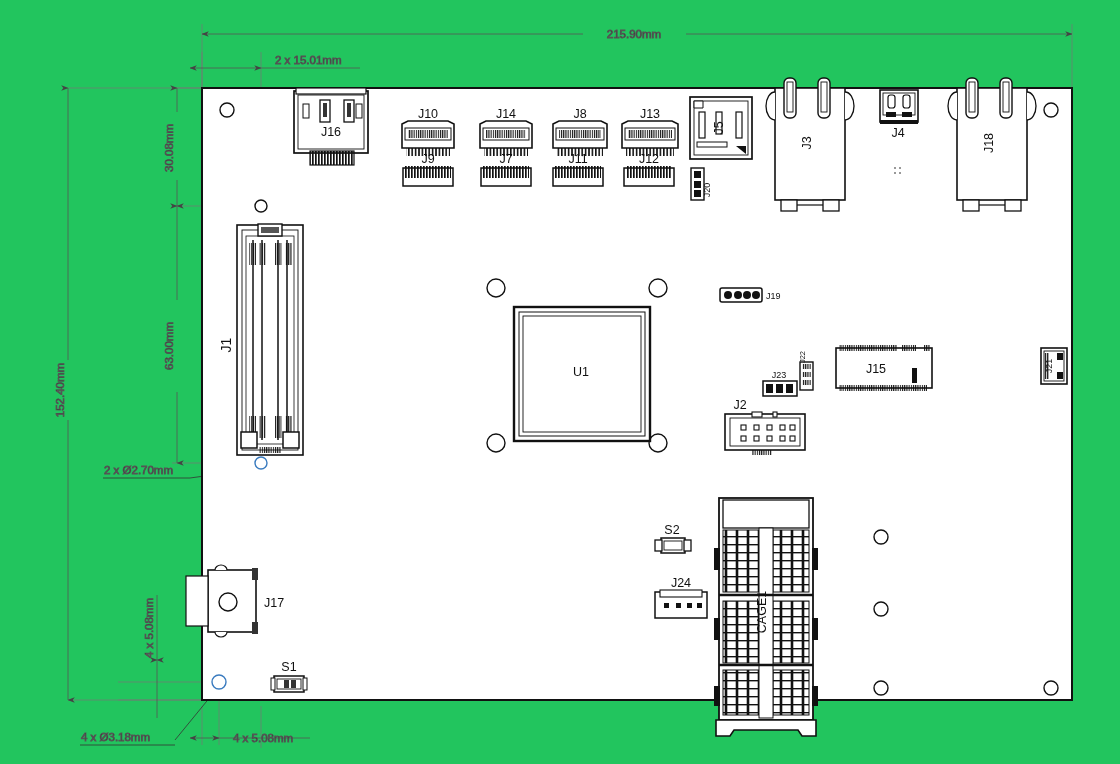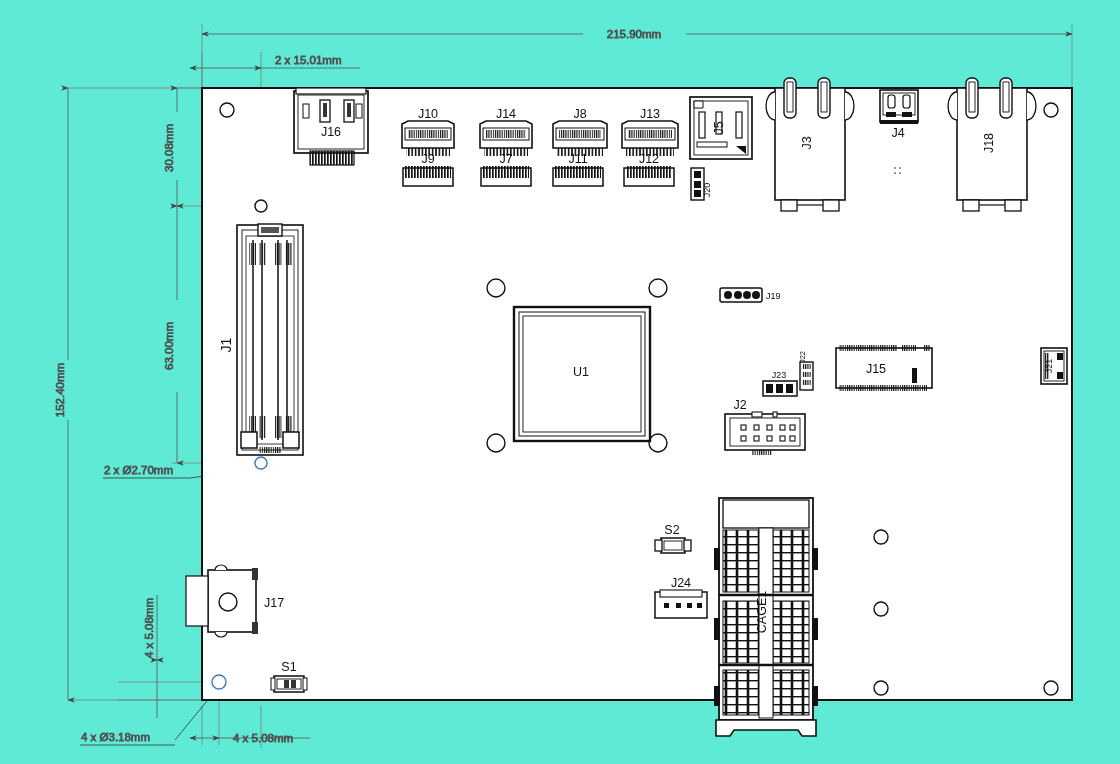--- a/index.html
+++ b/index.html
@@ -1,18 +1,18 @@
 <!DOCTYPE html>
 <html><head>
 <meta charset="utf-8">
 <style>
   html,body{margin:0;padding:0;background:#ffffff;}
   body{width:1120px;height:764px;overflow:hidden;
        font-family:"Liberation Sans","DejaVu Sans",sans-serif;color:#1a1a1a;}
-  #stage{position:relative;width:1120px;height:764px;background:#5eead4;text-align:right;}
+  #stage{position:relative;width:1120px;height:764px;background:#22c55e;text-align:right;}
   svg{display:block;}
   .dimtext{font-family:"Liberation Sans","DejaVu Sans",sans-serif;font-size:11.5px;fill:#222;}
   .reftext{font-family:"Liberation Sans","DejaVu Sans",sans-serif;font-size:12.5px;fill:#111;}
   .reftext-sm{font-family:"Liberation Sans","DejaVu Sans",sans-serif;font-size:9px;fill:#111;}
   .reftext-xs{font-family:"Liberation Sans","DejaVu Sans",sans-serif;font-size:7.5px;fill:#111;}
   .bigref{font-family:"Liberation Sans","DejaVu Sans",sans-serif;font-size:14px;fill:#111;}
 </style>
 </head>
 <body>
 

